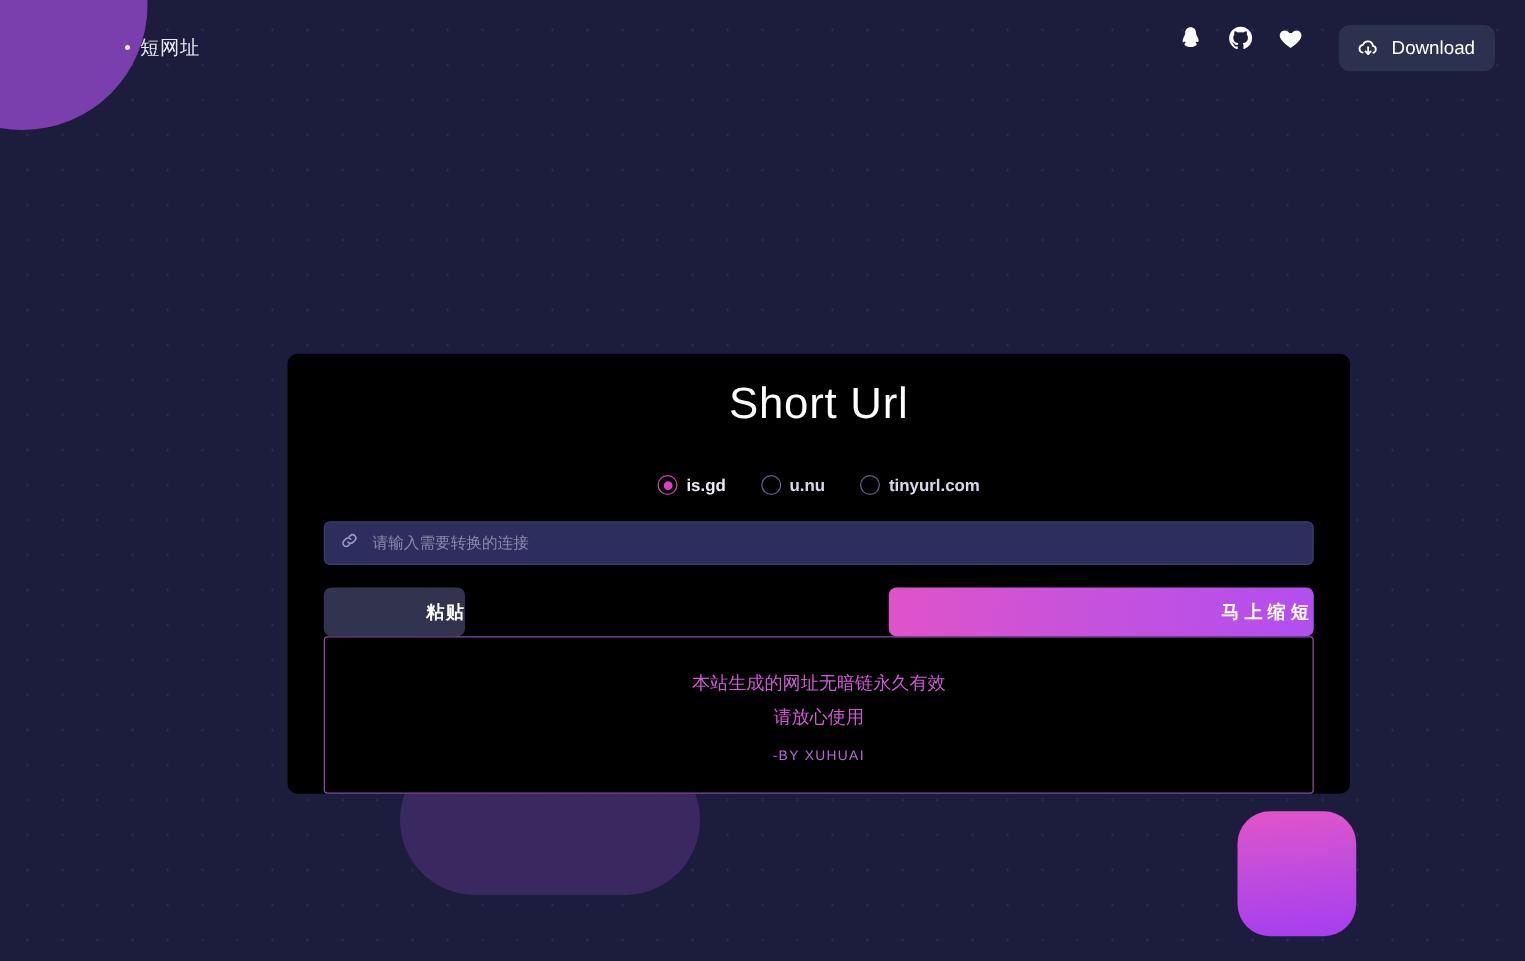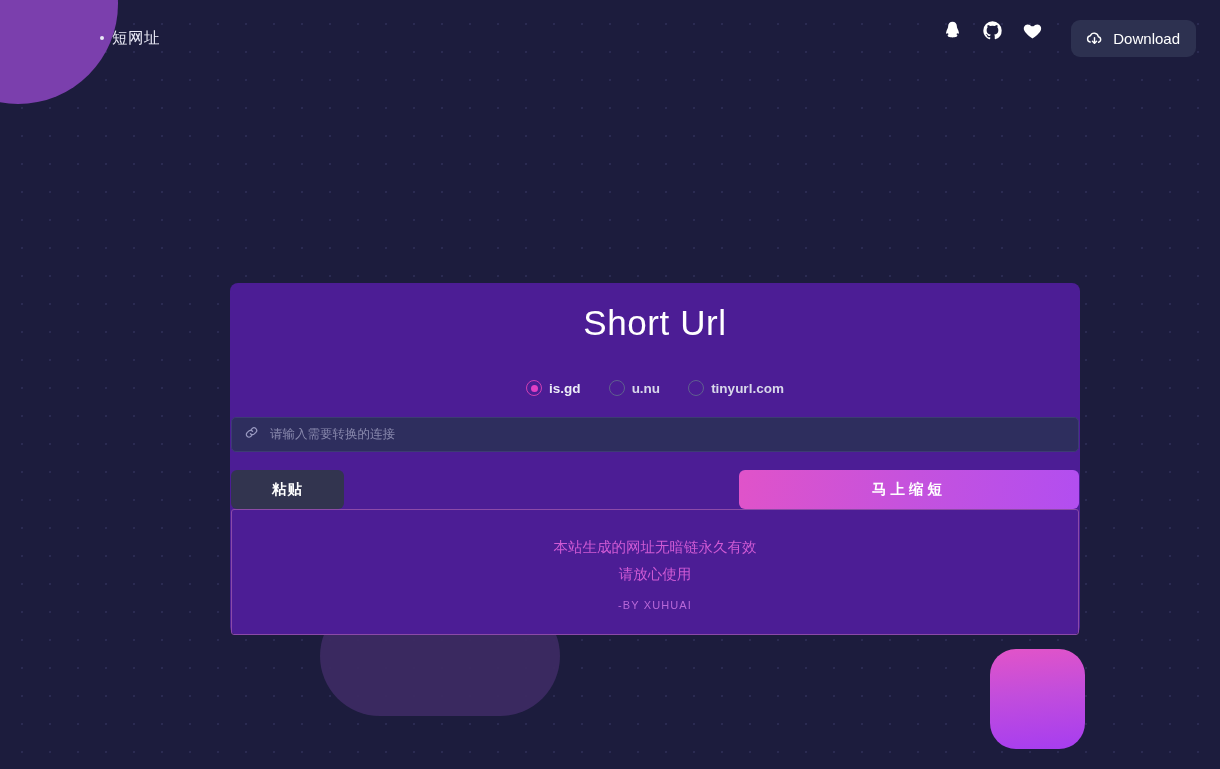--- a/index.html
+++ b/index.html
@@ -93,24 +93,24 @@
     cursor:pointer;
     margin-left:10px;
   }
   #download-button svg { display:block; }
 
   
   #card {
     position:absolute;
     left:230px; top:283px;
     width:850px; height:352px;
-    background:#4c1d95;
+    background:#000000;
     border-radius:8px;
     z-index:4;
-    padding:0 1px;
+    padding:0 29px;
   }
   #page-title {
     text-align:center;
     color:#ffffff;
     font-size:35px;
     font-weight:400;
     letter-spacing:0.6px;
     padding-top:20px;
   }
   #provider-group {
@@ -176,20 +176,21 @@
   .btn {
     border:none; outline:none;
     border-radius:6px;
     height:39px;
     color:#ffffff;
     font-size:14.5px;
     font-weight:bold;
     font-family:Liberation Mono, monospace;
     cursor:pointer;
     letter-spacing:1px;
+    text-align:right;
   }
   #paste-button {
     width:113px;
     background:#32344f;
   }
   #restore-button {
     width:113px;
     background:#1f6af5;
   }
   #shorten-button {

